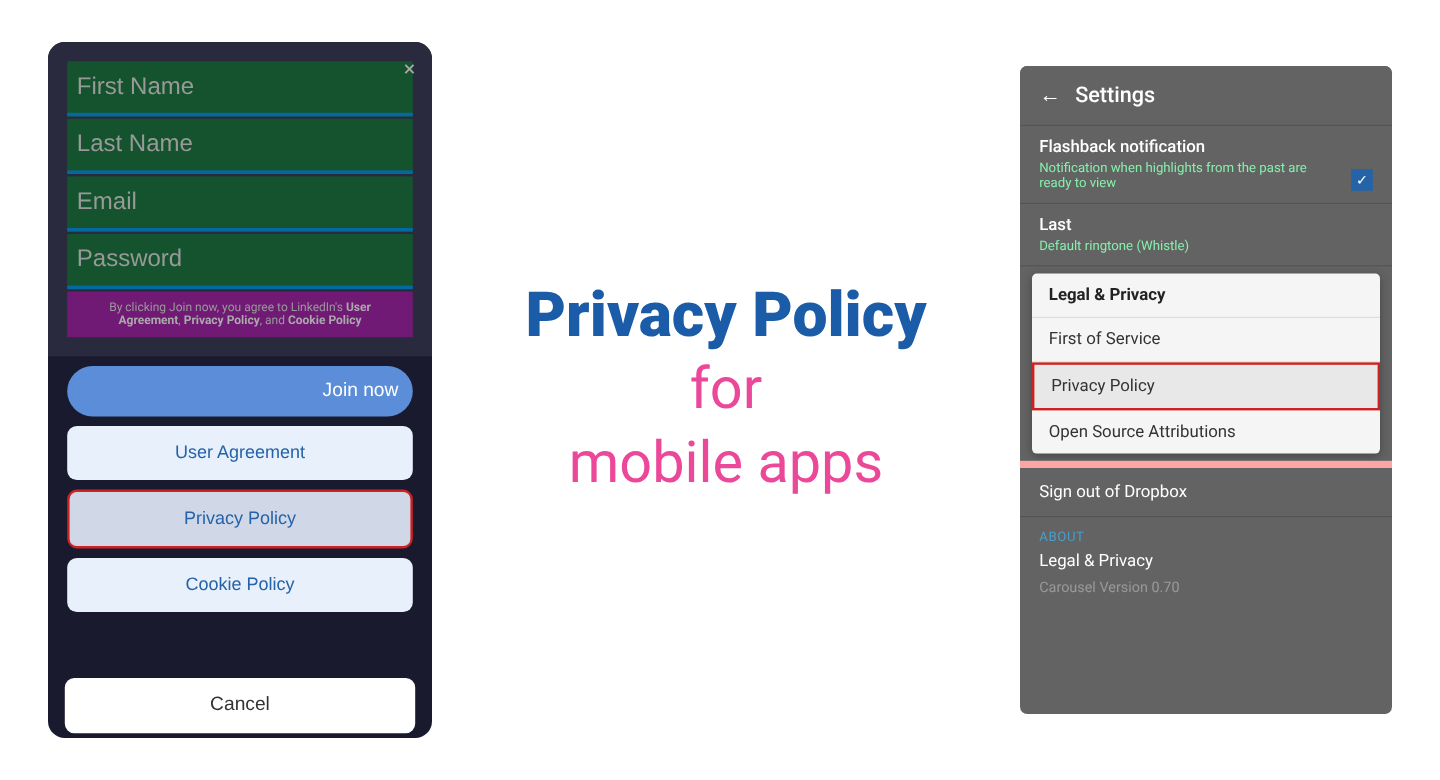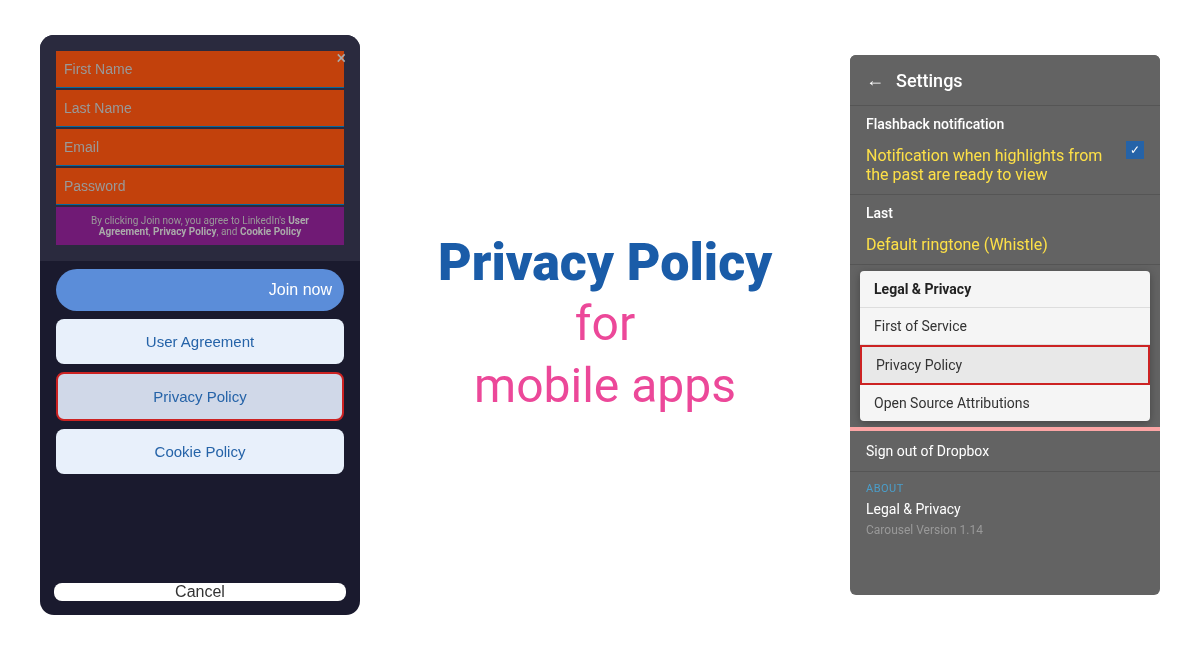--- a/index.html
+++ b/index.html
@@ -44,27 +44,27 @@
     .close-btn {
       position: absolute;
       top: 12px;
       right: 14px;
       color: #aaa;
       font-size: 18px;
       cursor: pointer;
     }
 
     .input-field {
-      background: #c2410c;
-      border: none;
-      border-bottom: 1px solid #0369a1;
+      background: #14532d;
+      border: none;
+      border-bottom: 3px solid #0369a1;
       color: #ccc;
       width: 100%;
       padding: 10px 8px;
-      font-size: 14px;
+      font-size: 20px;
       margin-bottom: 2px;
       display: block;
     }
 
     .input-field::placeholder {
       color: #999;
     }
 
     .consent-text {
       font-size: 10px;
@@ -112,29 +112,30 @@
 
     .policy-btn.highlighted {
       background: #d0d8e8;
       border: 2px solid #cc2222;
     }
 
     .cancel-btn {
       display: block;
       width: calc(100% - 32px);
       margin: 8px 16px;
+      padding: 14px;
       background: #ffffff;
       color: #333;
       border: none;
       border-radius: 8px;
       font-size: 16px;
       cursor: pointer;
       text-align: center;
       position: absolute;
-      bottom: 14px;
+      bottom: 4px;
       left: 0;
       width: calc(100% - 28px);
       margin: 0 14px;
     }
 
     
     .center-text {
       flex: 1;
       text-align: center;
       padding: 0 40px;
@@ -191,23 +192,23 @@
       border-bottom: 1px solid #555;
     }
 
     .settings-item-title {
       color: #ffffff;
       font-size: 14px;
       font-weight: 500;
     }
 
     .settings-item-subtitle {
-      color: #fde047;
-      font-size: 16px;
-      margin-top: 14px;
+      color: #86efac;
+      font-size: 11px;
+      margin-top: 2px;
     }
 
     .checkbox-blue {
       width: 18px;
       height: 18px;
       background: #2563a8;
       border: none;
       display: flex;
       align-items: center;
       justify-content: center;
@@ -270,35 +271,35 @@
       cursor: pointer;
     }
 
     .settings-version {
       color: #999;
       font-size: 12px;
     }
 
     .sign-out-row {
       padding: 12px 16px;
-      border-top: 4px solid #fca5a5;
+      border-top: 6px solid #fca5a5;
       border-bottom: 1px solid #555;
     }
 
     .sign-out-text {
       color: #ffffff;
       font-size: 14px;
       cursor: pointer;
     }
 
     
     .flashback-row {
       display: flex;
       justify-content: space-between;
-      align-items: center;
+      align-items: flex-end;
     }
 
     .flashback-text-block {
       flex: 1;
       margin-right: 8px;
     }
   </style>
 </head>
 <body>
 
@@ -358,17 +359,17 @@
       <div class="dropdown-item">Open Source Attributions</div>
     </div>
 
     <div class="sign-out-row">
       <div class="sign-out-text">Sign out of Dropbox</div>
     </div>
 
     <div class="settings-section">
       <div class="settings-section-label">ABOUT</div>
       <div class="settings-link">Legal &amp; Privacy</div>
-      <div class="settings-version">Carousel Version 1.14</div>
+      <div class="settings-version">Carousel Version 0.70</div>
     </div>
   </div>
 
 </div>
 
 </body></html>

